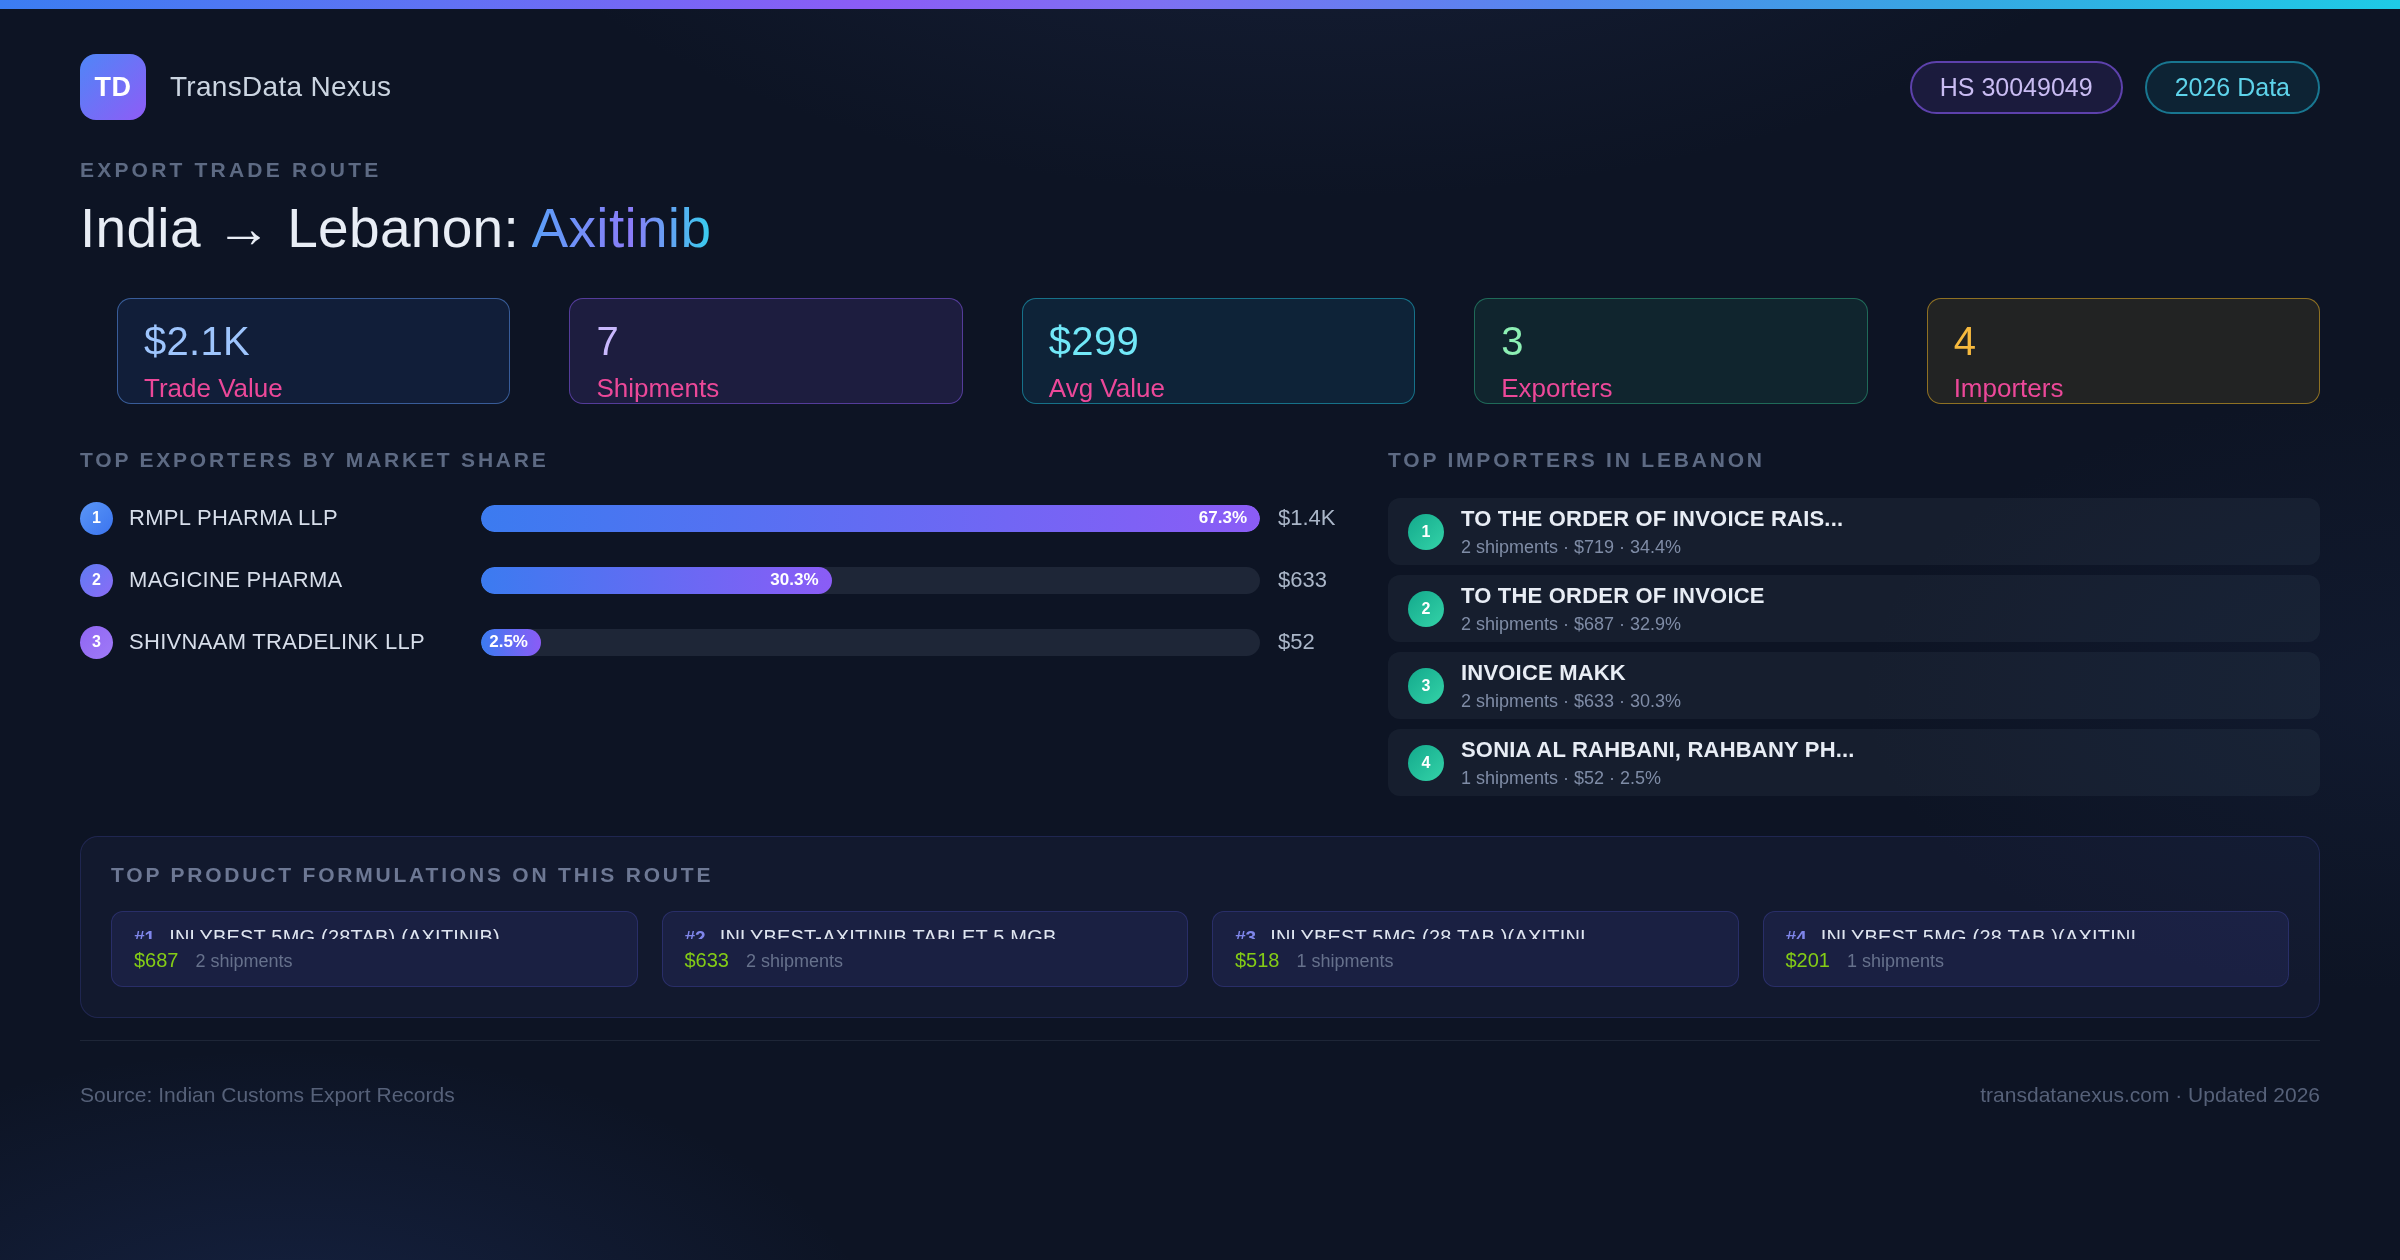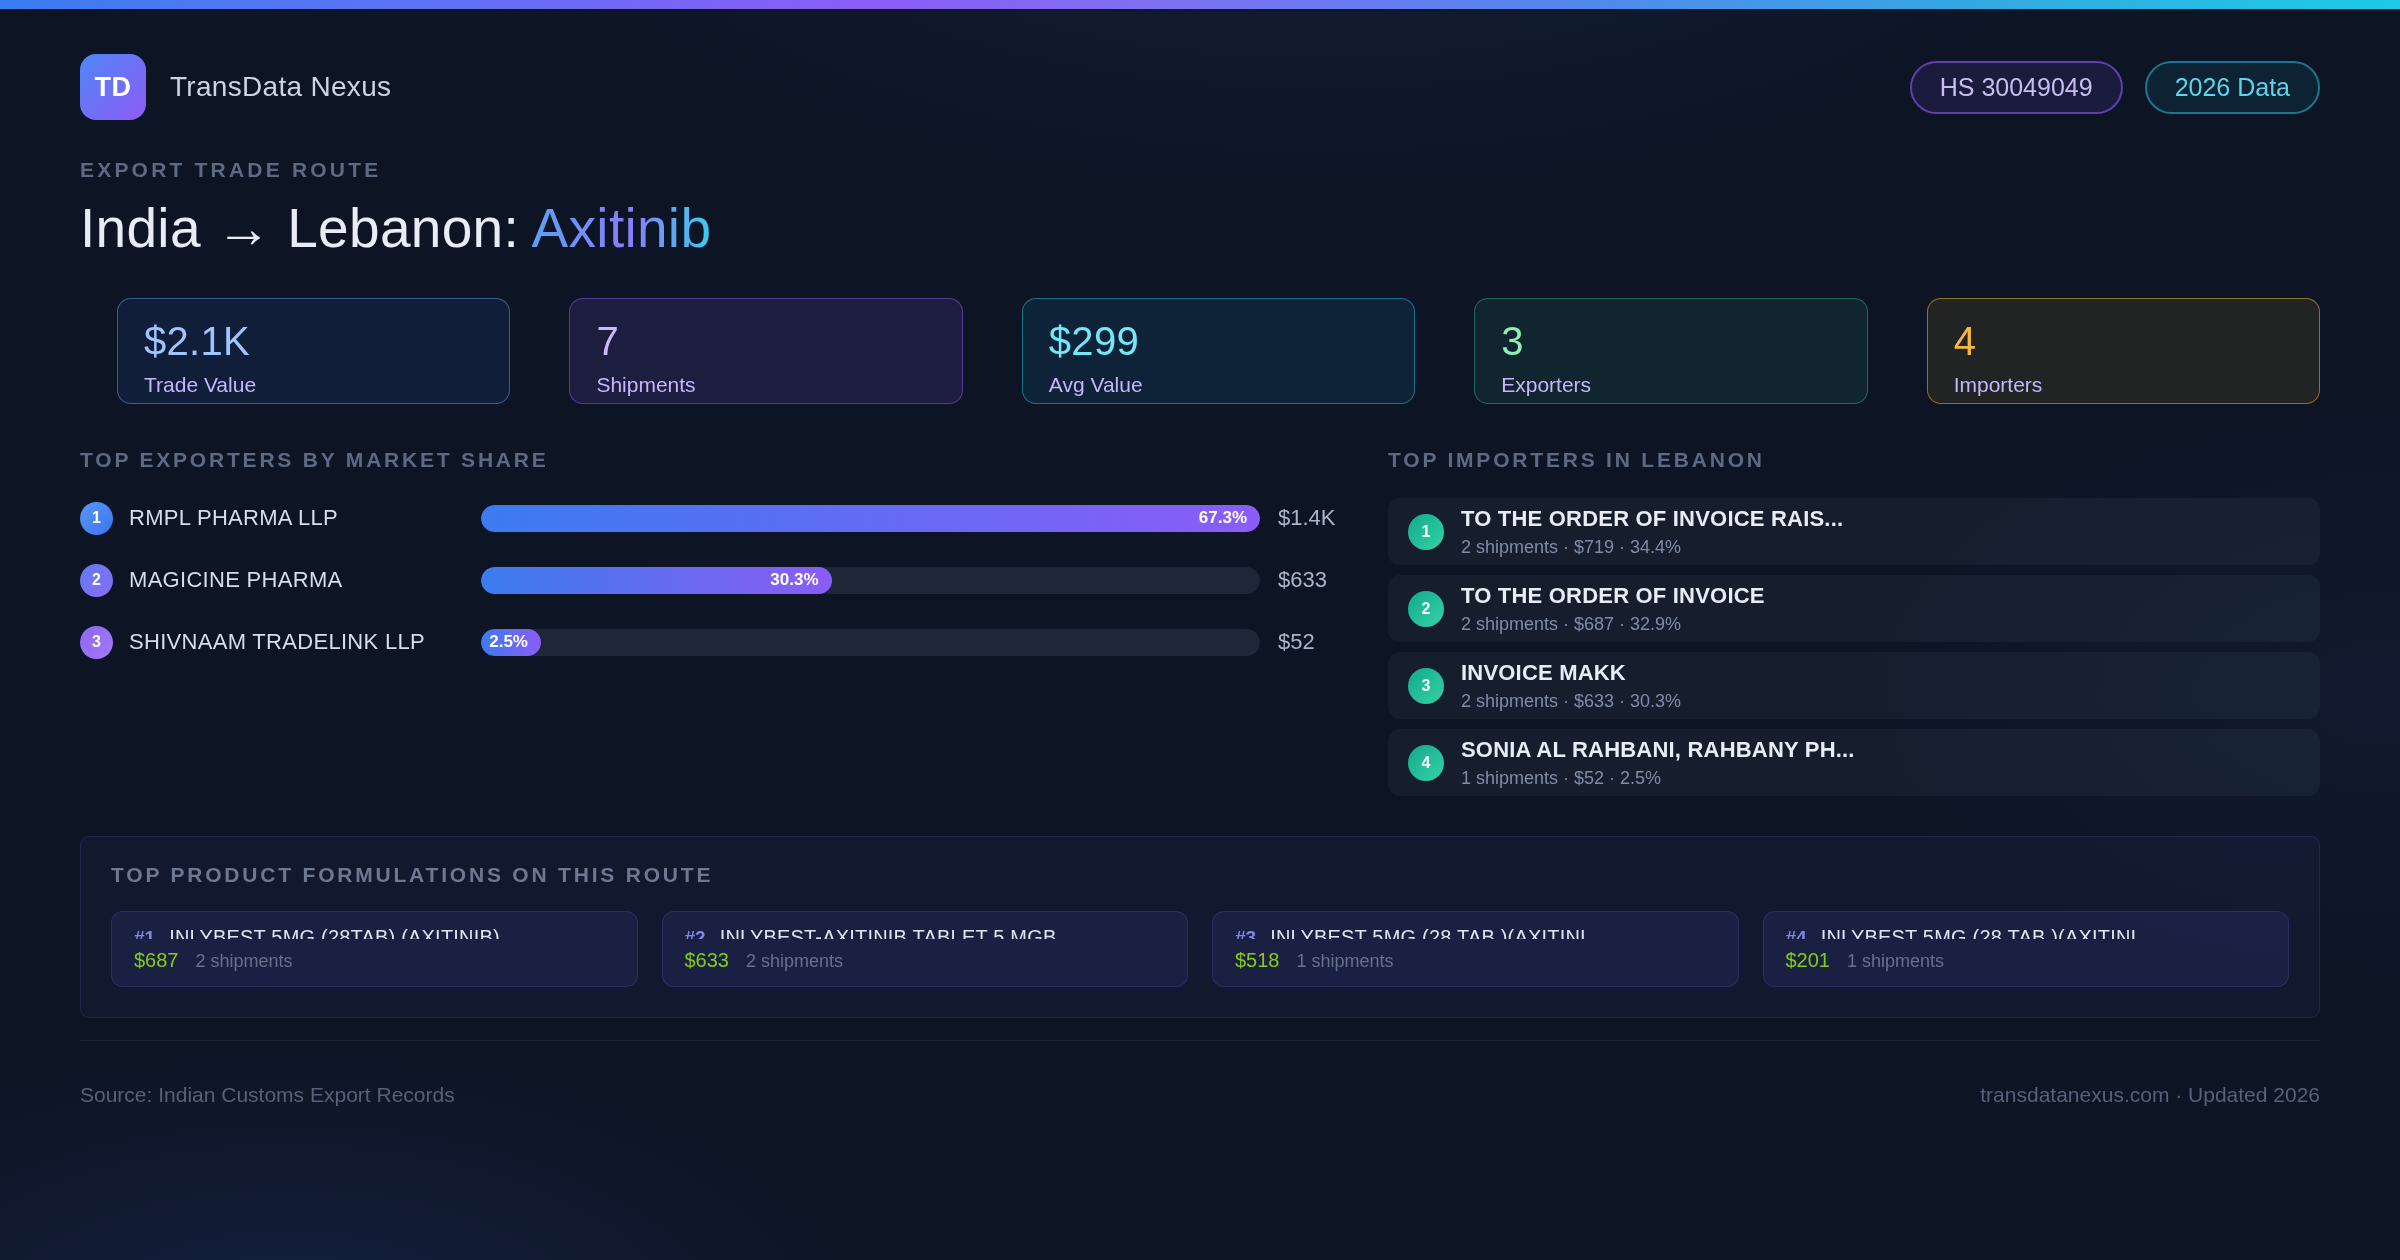--- a/index.html
+++ b/index.html
@@ -47,21 +47,21 @@
 
   
   .stats { margin-top: 38px; display: flex; gap: 22px; }
   .stat {
     flex: 1; height: 106px; border-radius: 14px; padding: 20px 26px;
     display: flex; flex-direction: column; gap: 9px;
     border: 1.5px solid transparent;
     margin-left: 37px;
   }
   .stat .v { font-size: 40px; font-weight: 500; letter-spacing: .3px; }
-  .stat .l { font-size: 21px; color: #c4b5fd; }
+  .stat .l { font-size: 26px; color: #ec4899; }
   .stat-blue   { background: rgba(59,130,246,0.10);  border-color: rgba(96,155,250,0.50); }
   .stat-blue .v   { color: #9ec5fd; }
   .stat-purple { background: rgba(139,92,246,0.13);  border-color: rgba(139,92,246,0.50); }
   .stat-purple .v { color: #c9b8fd; }
   .stat-cyan   { background: rgba(34,180,238,0.10);  border-color: rgba(34,211,238,0.45); }
   .stat-cyan .v   { color: #72e8f8; }
   .stat-green  { background: rgba(52,211,153,0.09);  border-color: rgba(52,211,153,0.40); }
   .stat-green .v  { color: #8df0b4; }
   .stat-amber  { background: rgba(251,191,36,0.09);  border-color: rgba(251,191,36,0.50); }
   .stat-amber .v  { color: #f6b93e; }
@@ -106,21 +106,21 @@
     width: 36px; height: 36px; border-radius: 50%; flex: 0 0 36px;
     background: linear-gradient(135deg,#13a98c,#34d3a8);
     display: flex; align-items: center; justify-content: center;
     color: #fff; font-size: 16px; font-weight: 600;
   }
   .imp-name { font-size: 22px; font-weight: 600; color: #e8edf5; letter-spacing: .2px; }
   .imp-meta { font-size: 18px; color: #7f8ca6; margin-top: 5px; }
 
   
   .products {
-    margin-top: 40px; border-radius: 9px; padding: 26px 30px 30px;
+    margin-top: 40px; border-radius: 18px; padding: 26px 30px 30px;
     background: rgba(90,96,190,0.07); border: 1px solid rgba(99,102,241,0.18);
   }
   .products .sec-h { color: #6d7894; }
   .prod-cards { margin-top: 24px; display: flex; gap: 24px; }
   .prod-card {
     flex: 1; height: 76px; border-radius: 12px; padding: 14px 22px;
     background: rgba(99,102,241,0.10); border: 1px solid rgba(99,102,241,0.22);
     display: flex; flex-direction: column; justify-content: center; gap: 10px; cursor: pointer;
   }
   .prod-line1 { display: flex; align-items: baseline; gap: 14px; white-space: nowrap; overflow: hidden; }

